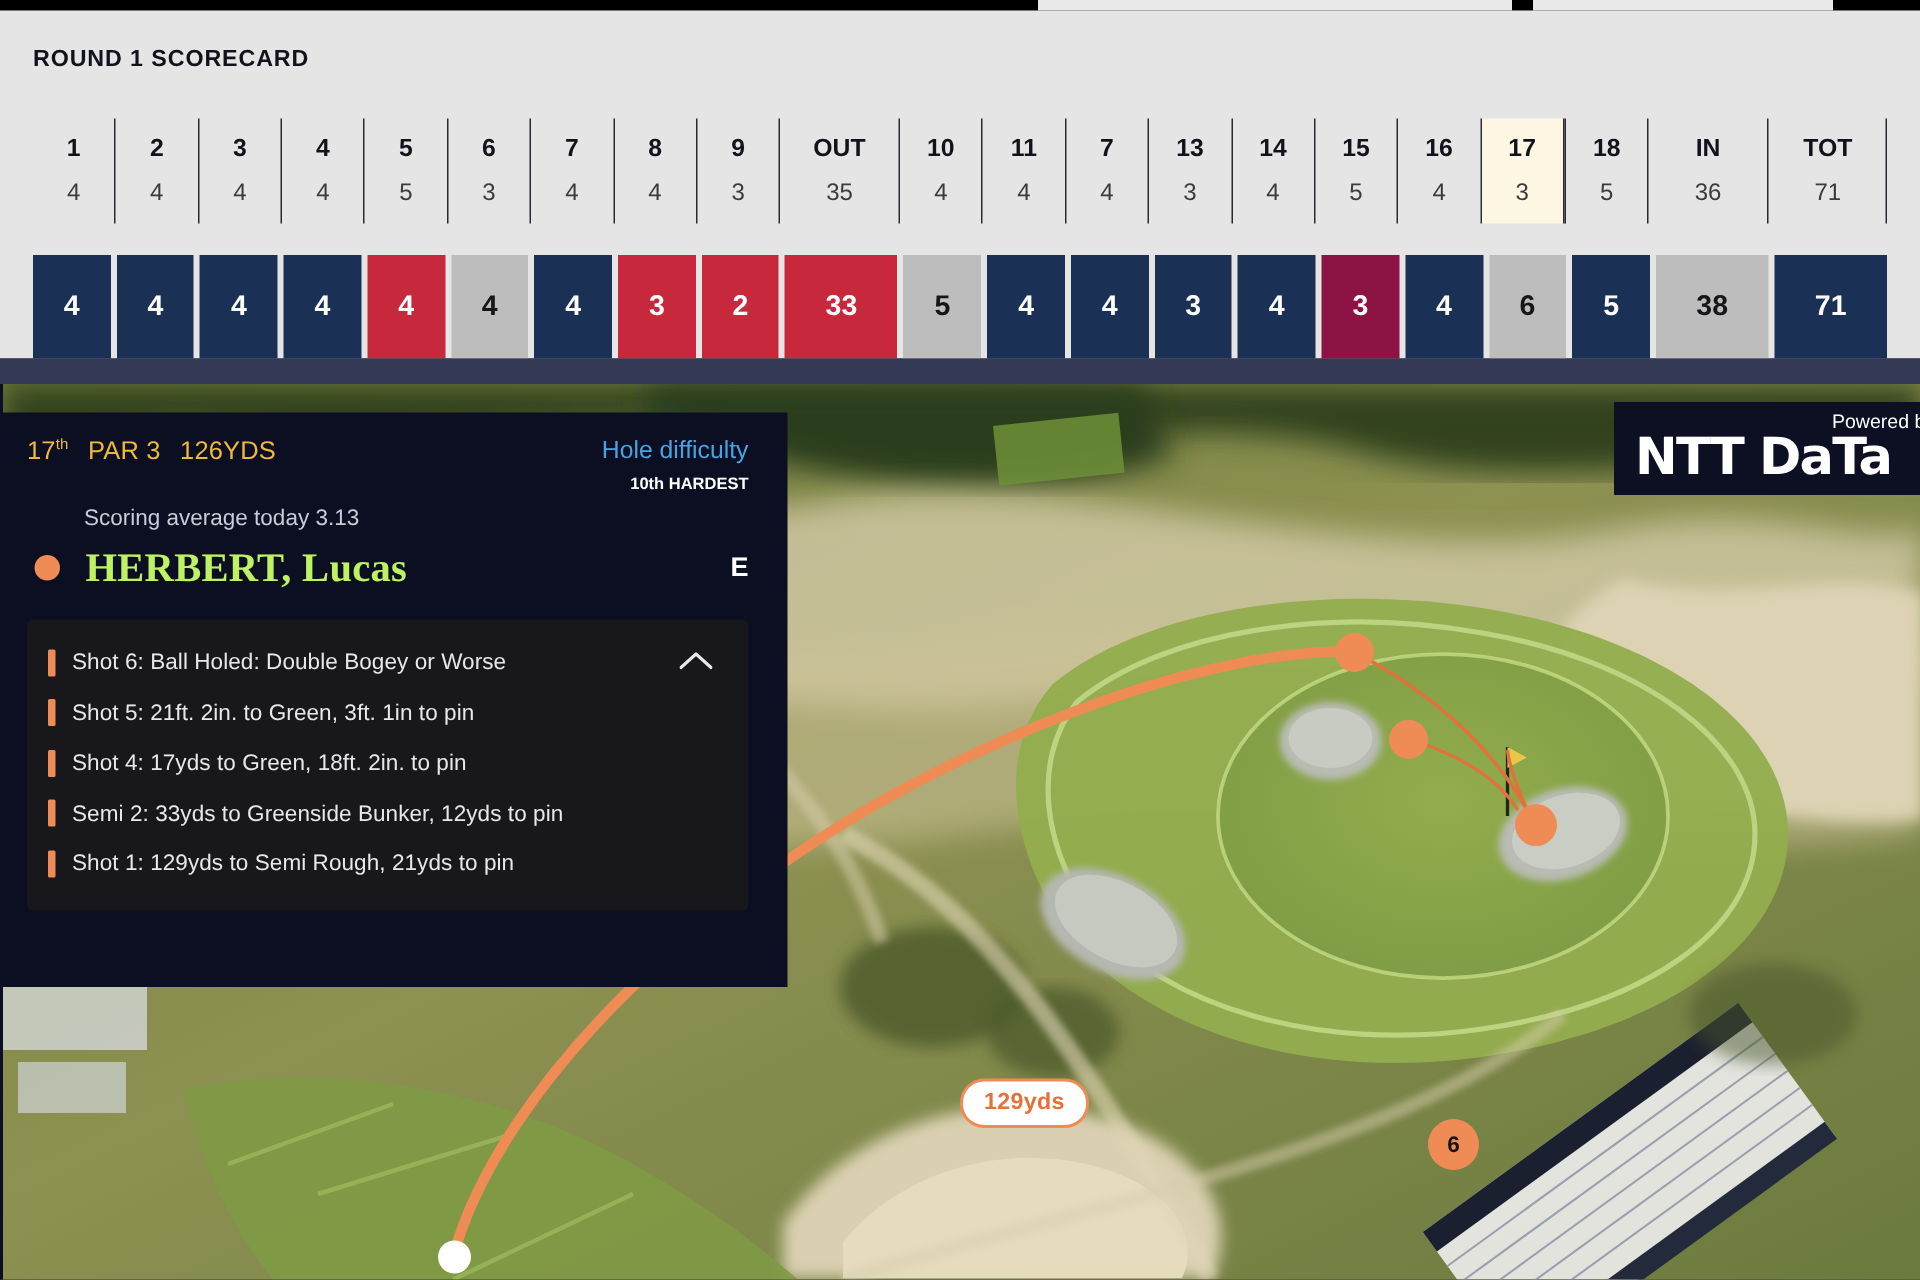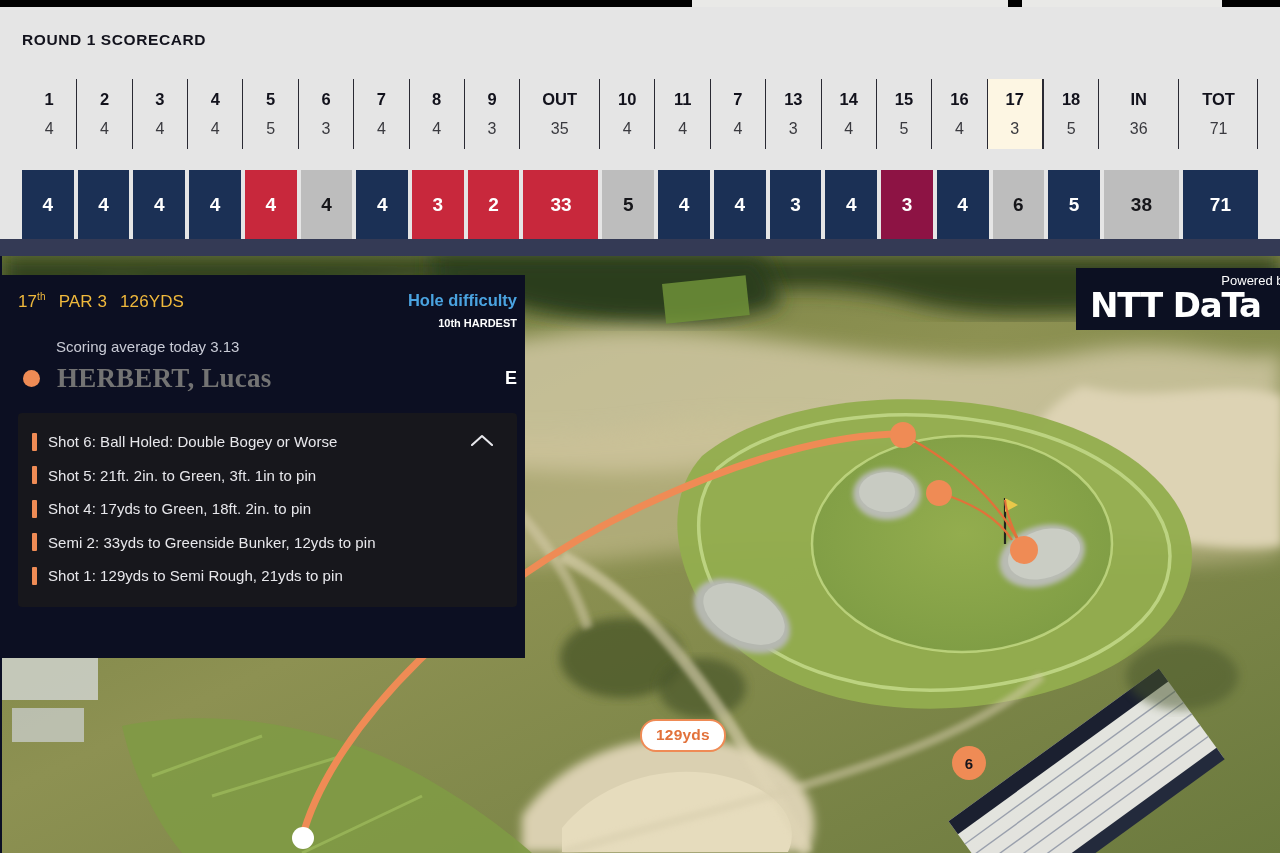--- a/index.html
+++ b/index.html
@@ -132,49 +132,49 @@
     font-size: 34px; font-weight: 700; color: #ffffff;
     letter-spacing: -1.2px; line-height: 1.05;
     font-family: "DejaVu Sans", sans-serif;
   }
 
   
   .panel {
     position: absolute; top: 275px; left: 0;
     width: 525px; height: 383px;
     background: #0c0f22;
-    padding: 16px 8px 0 18px;
+    padding: 16px 26px 0 18px;
   }
   .panel-top { position: relative; height: 62px; }
   .hole-line { font-size: 17px; color: #f0b93c; font-weight: 500; letter-spacing: 0.1px; }
   .hole-line .num { font-weight: 500; }
   .hole-line sup { font-size: 10px; vertical-align: super; }
   .hole-line .spacer { display: inline-block; width: 13px; }
   .scoring-avg {
     margin-top: 26px; margin-left: 38px;
     font-size: 15px; color: #c9cbd6; font-weight: 400;
   }
   .difficulty {
     position: absolute; right: 0; top: 0; text-align: right;
   }
-  .difficulty .dlabel { font-size: 16.5px; color: #4aa3e0; font-weight: 700; }
+  .difficulty .dlabel { font-size: 16.5px; color: #4aa3e0; font-weight: 400; }
   .difficulty .dval   { margin-top: 7px; font-size: 11px; color: #ffffff; font-weight: 700; }
 
   .player-row {
     position: relative; height: 50px;
     display: flex; align-items: center;
   }
   .player-dot {
     width: 17px; height: 17px; border-radius: 50%;
     background: #ef8b55; margin-left: 5px; margin-right: 17px;
     flex: none;
   }
   .player-name {
     font-family: "Liberation Serif", serif;
-    font-size: 27px; font-weight: 700; color: #737373;
+    font-size: 27px; font-weight: 700; color: #bef264;
     letter-spacing: 0.2px;
   }
   .player-score {
     position: absolute; right: 0;
     font-size: 18px; font-weight: 700; color: #ffffff;
   }
 
   .shots-box {
     margin-top: 10px;
     background: #17171c;

